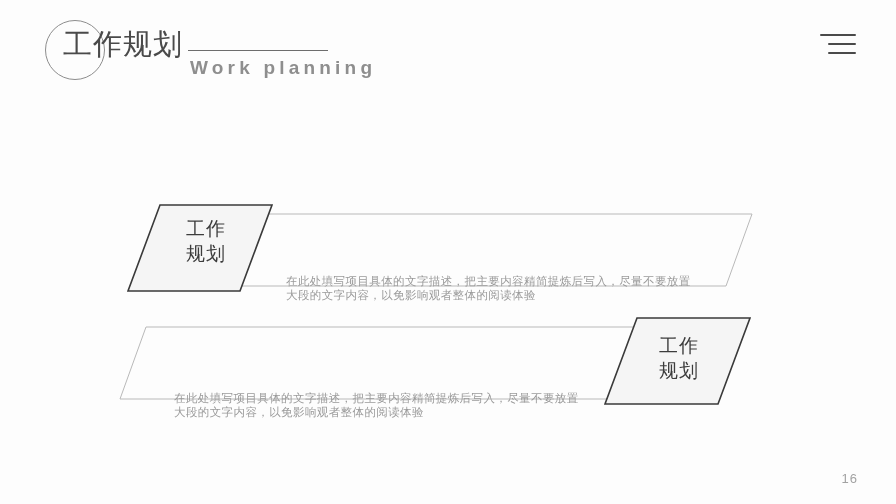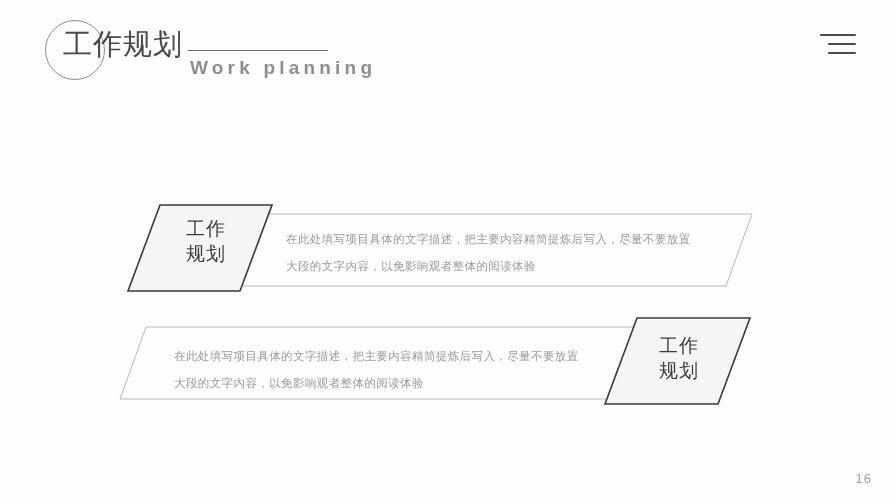--- a/index.html
+++ b/index.html
@@ -124,32 +124,33 @@
     text-align: center;
     font-weight: 400;
     white-space: pre-line;
   }
   .tag-text.tag-1 { left: 175px; top: 18px; width: 62px; }
   .tag-text.tag-2 { left: 648px; top: 20px; width: 62px; }
 
   .body-text {
     position: absolute;
     font-size: 11.5px;
-    line-height: 27px;
+    line-height: 14px;
     color: #9a9a9a;
     letter-spacing: 0.4px;
     font-family: "DejaVu Sans", "Liberation Sans", sans-serif;
+    margin-top: 48px;
   }
   .body-text.body-1 { left: 286px; top: 28px; width: 412px; }
   .body-text.body-2 { left: 174px; top: 30px; width: 412px; }
 
   
   .page-number {
     position: absolute;
-    right: 24px;
+    right: 38px;
     bottom: 18px;
     font-size: 13px;
     color: #a2a2a2;
     letter-spacing: 1px;
   }
 </style>
 </head>
 <body>
 
 <div class="slide">

